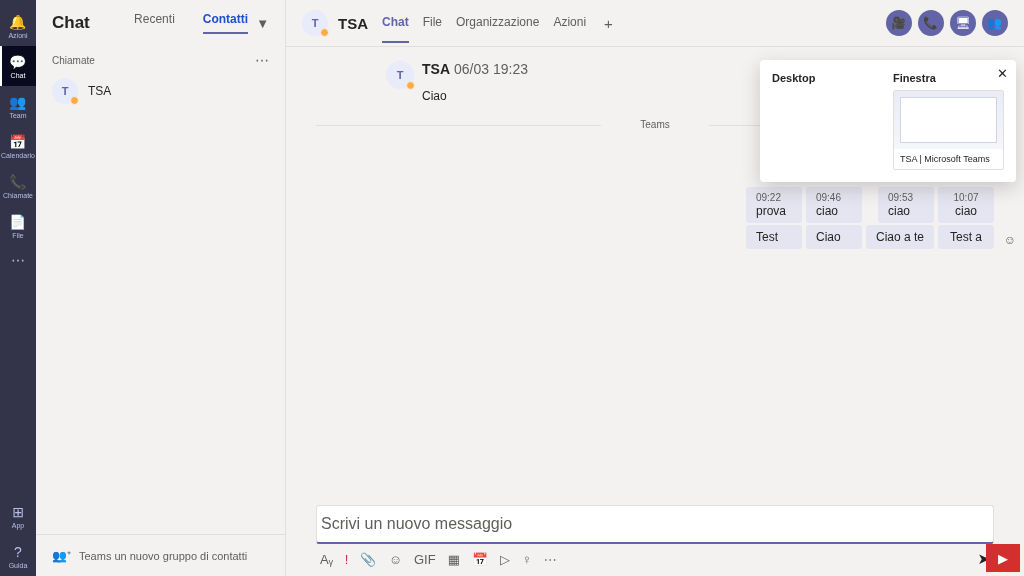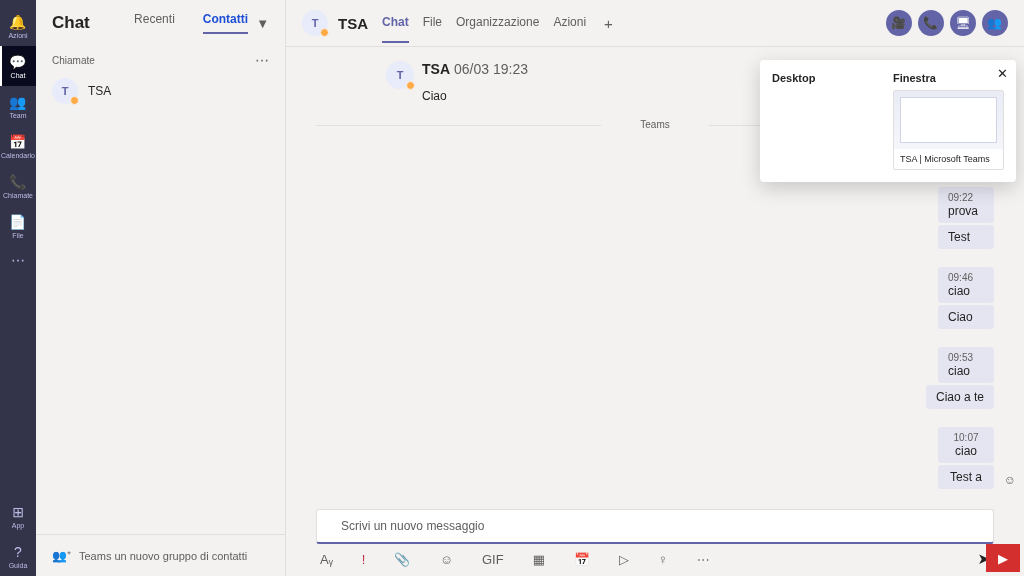--- a/index.html
+++ b/index.html
@@ -39,28 +39,28 @@
 .chat-body { flex: 1; overflow: hidden; padding: 14px 30px 6px; position: relative; }
 .msg-row { display: flex; align-items: flex-start; margin-bottom: 4px; }
 .msg-avatar { width: 28px; height: 28px; border-radius: 50%; background: #e8ebfa; color: #6264a7; display: flex; align-items: center; justify-content: center; font-size: 11px; font-weight: 600; margin-right: 8px; position: relative; flex-shrink: 0; }
 .msg-meta { font-size: 14px; color: #605e5c; margin-bottom: 12px; }
 .msg-meta .sender { font-weight: 600; color: #252423; margin-right: 4px; }
 .msg-text { font-size: 12px; color: #252423; }
 .day-divider { text-align: center; font-size: 10px; color: #605e5c; margin: 16px 0 8px; position: relative; }
 .day-divider::before, .day-divider::after { content: ''; position: absolute; top: 50%; width: 42%; height: 1px; background: #e1dfdd; }
 .day-divider::before { left: 0; }
 .day-divider::after { right: 0; }
-.right-msgs { position: absolute; right: 30px; top: 140px; display: flex; flex-direction: column; align-items: flex-end; gap: 4px; }
+.right-msgs { position: absolute; right: 30px; top: 140px; display: flex; flex-direction: row; align-items: flex-end; gap: 4px; }
 .msg-group { display: flex; flex-direction: column; align-items: flex-end; margin-bottom: 12px; }
 .msg-bubble { background: #e5e5f1; padding: 5px 10px; border-radius: 3px; font-size: 12px; color: #252423; margin-bottom: 2px; min-width: 56px; }
 .msg-time { font-size: 10px; color: #605e5c; margin-bottom: 1px; }
 .emoji-btn { position: absolute; right: 8px; bottom: 0; color: #605e5c; font-size: 12px; }
 .composer { margin: 6px 30px 8px; }
-.compose-input { background: #fff; border: 1px solid #e1dfdd; border-bottom: 2px solid #6264a7; border-radius: 3px; padding: 9px 24px; font-size: 12px; color: #605e5c; }
-.compose-toolbar { display: flex; align-items: center; gap: 29px; padding: 6px 4px 0; color: #605e5c; font-size: 13px; }
+.compose-input { background: #fff; border: 1px solid #e1dfdd; border-bottom: 2px solid #6264a7; border-radius: 3px; padding: 9px 4px; font-size: 16px; color: #605e5c; }
+.compose-toolbar { display: flex; align-items: center; gap: 12px; padding: 6px 4px 0; color: #605e5c; font-size: 13px; }
 .compose-toolbar span { cursor: pointer; }
 .send-btn { margin-left: auto; font-size: 15px; color: #252423; cursor: pointer; }
 .share-popup { position: absolute; top: 60px; right: 8px; width: 256px; background: #fff; border-radius: 4px; box-shadow: 0 6px 20px rgba(0,0,0,0.18); padding: 12px; z-index: 50; }
 .share-close { position: absolute; top: 6px; right: 8px; font-size: 13px; color: #252423; cursor: pointer; }
 .share-cols { display: flex; gap: 10px; }
 .share-col { flex: 1; }
 .share-heading { font-size: 11px; font-weight: 700; color: #252423; margin-bottom: 6px; }
 .share-tile { width: 100%; border: 1px solid #e1dfdd; border-radius: 2px; overflow: hidden; cursor: pointer; }
 .share-tile.selected { border: 2px solid #6264a7; }
 .thumb { height: 58px; background: linear-gradient(#e9ecf5, #f5f6fb); position: relative; }

